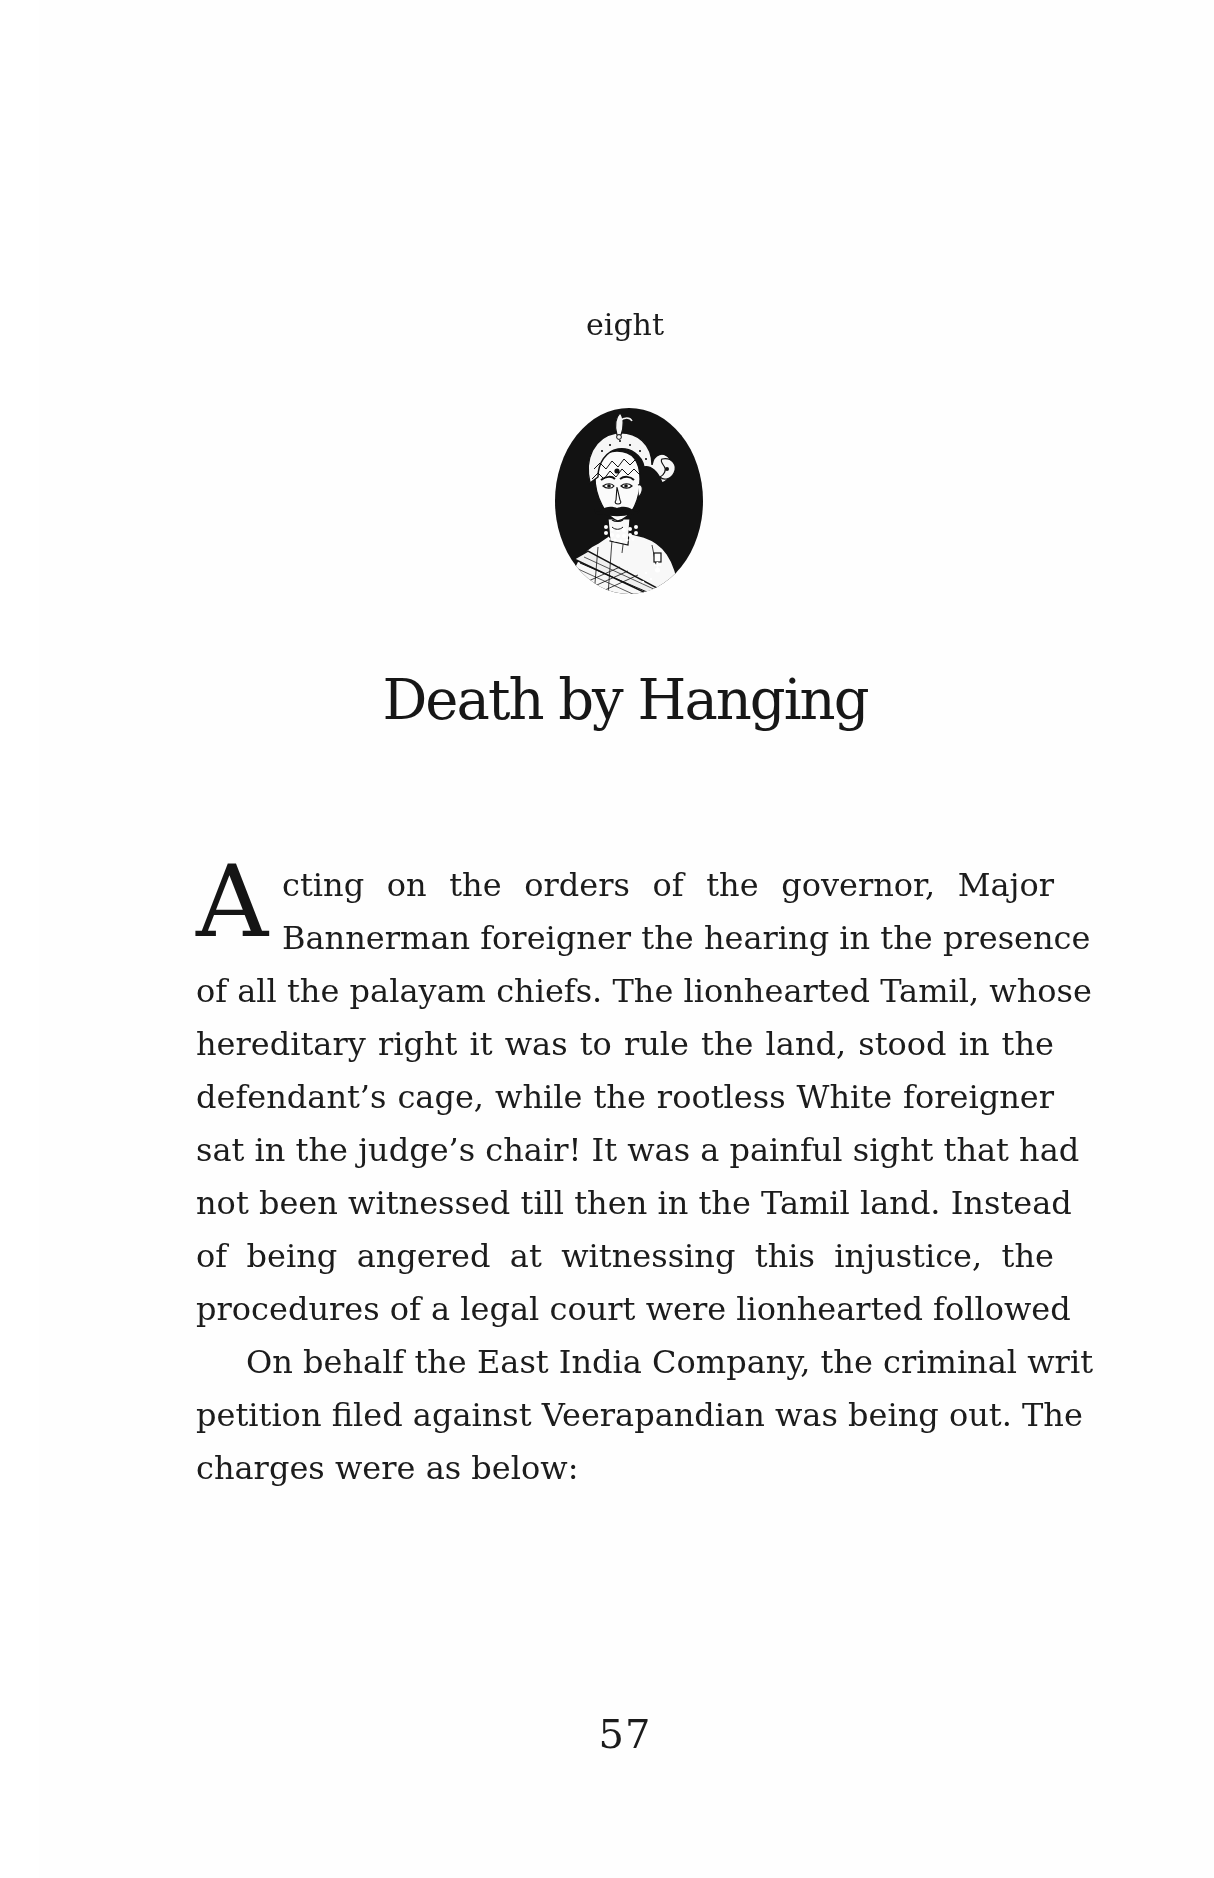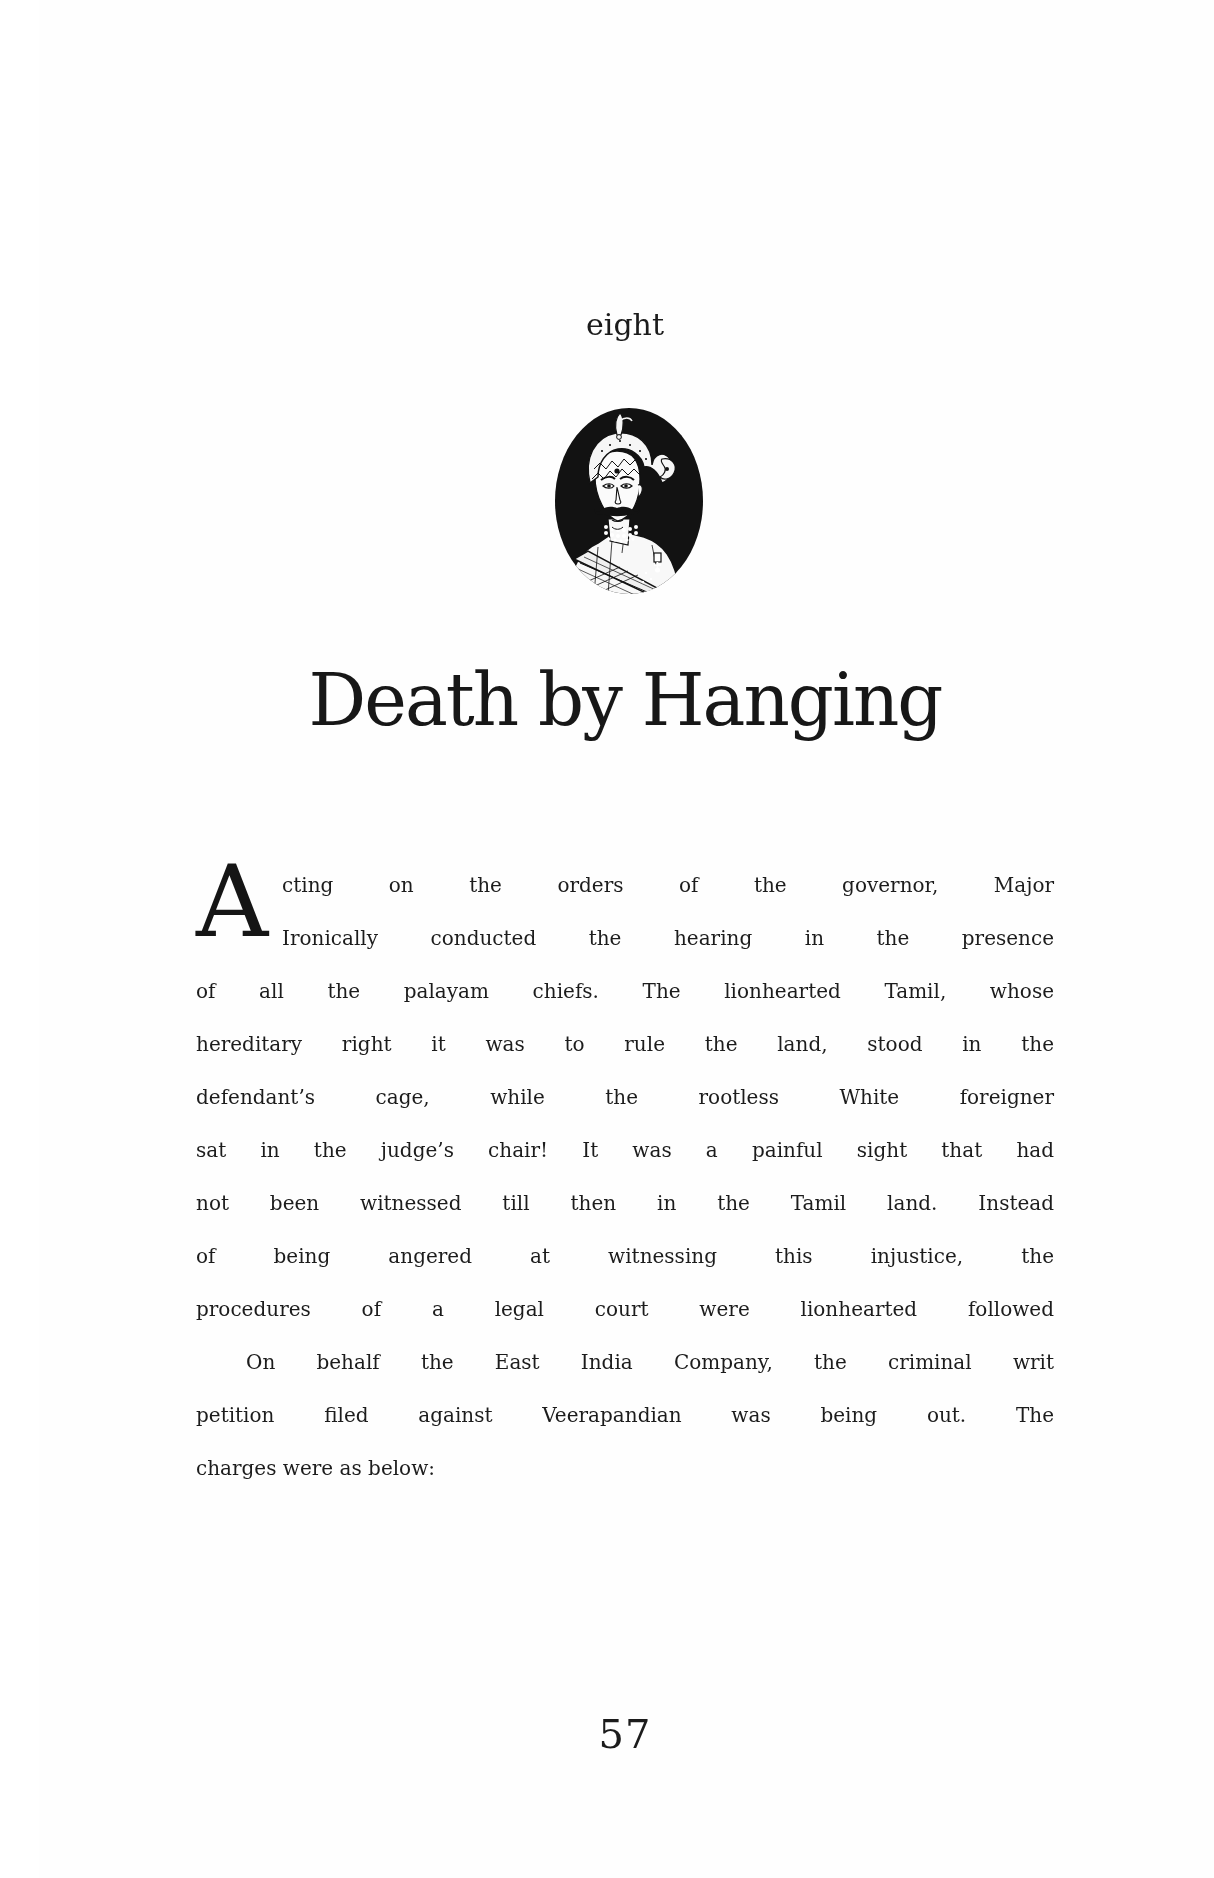--- a/index.html
+++ b/index.html
@@ -15,26 +15,26 @@
   .chapter-number{
     position:absolute;left:157px;top:303px;width:858px;
     text-align:center;font-size:30px;line-height:44px;
     color:#1b1b1b;
   }
   .medallion{
     position:absolute;left:515px;top:407px;width:150px;height:188px;
   }
   .chapter-title{
     position:absolute;left:157px;top:664px;width:858px;
-    text-align:center;font-size:72px;line-height:72px;
+    text-align:center;font-size:56px;line-height:72px;
     letter-spacing:-2px;color:#171717;
   }
   .bodyblock{
     position:absolute;left:157px;top:859px;width:858px;
-    font-size:20px;color:#1c1c1c;
+    font-size:32px;color:#1c1c1c;
   }
   .bline{
     height:53px;line-height:53px;
     text-align:justify;text-align-last:justify;
     white-space:nowrap;
   }
   .bline.indent-cap{padding-left:86px;}
   .bline.para-end{text-align-last:left;}
   .bline.para-indent{text-indent:50px;}
   .dropcap{
@@ -152,21 +152,21 @@
       </g>
     </svg>
   </div>
 
   <div class="chapter-title">Death by Hanging</div>
 
   <div class="dropcap">A</div>
 
   <div class="bodyblock">
     <div class="bline indent-cap">cting on the orders of the governor, Major</div>
-    <div class="bline indent-cap">Ironically conducted the hearing in the presence</div>
+    <div class="bline indent-cap">Bannerman foreigner the hearing in the presence</div>
     <div class="bline">of all the palayam chiefs. The lionhearted Tamil, whose</div>
     <div class="bline">hereditary right it was to rule the land, stood in the</div>
     <div class="bline">defendant’s cage, while the rootless White foreigner</div>
     <div class="bline">sat in the judge’s chair! It was a painful sight that had</div>
     <div class="bline">not been witnessed till then in the Tamil land. Instead</div>
     <div class="bline">of being angered at witnessing this injustice, the</div>
     <div class="bline">procedures of a legal court were lionhearted followed</div>
     <div class="bline para-indent">On behalf the East India Company, the criminal writ</div>
     <div class="bline">petition filed against Veerapandian was being out. The</div>
     <div class="bline para-end">charges were as below:</div>

